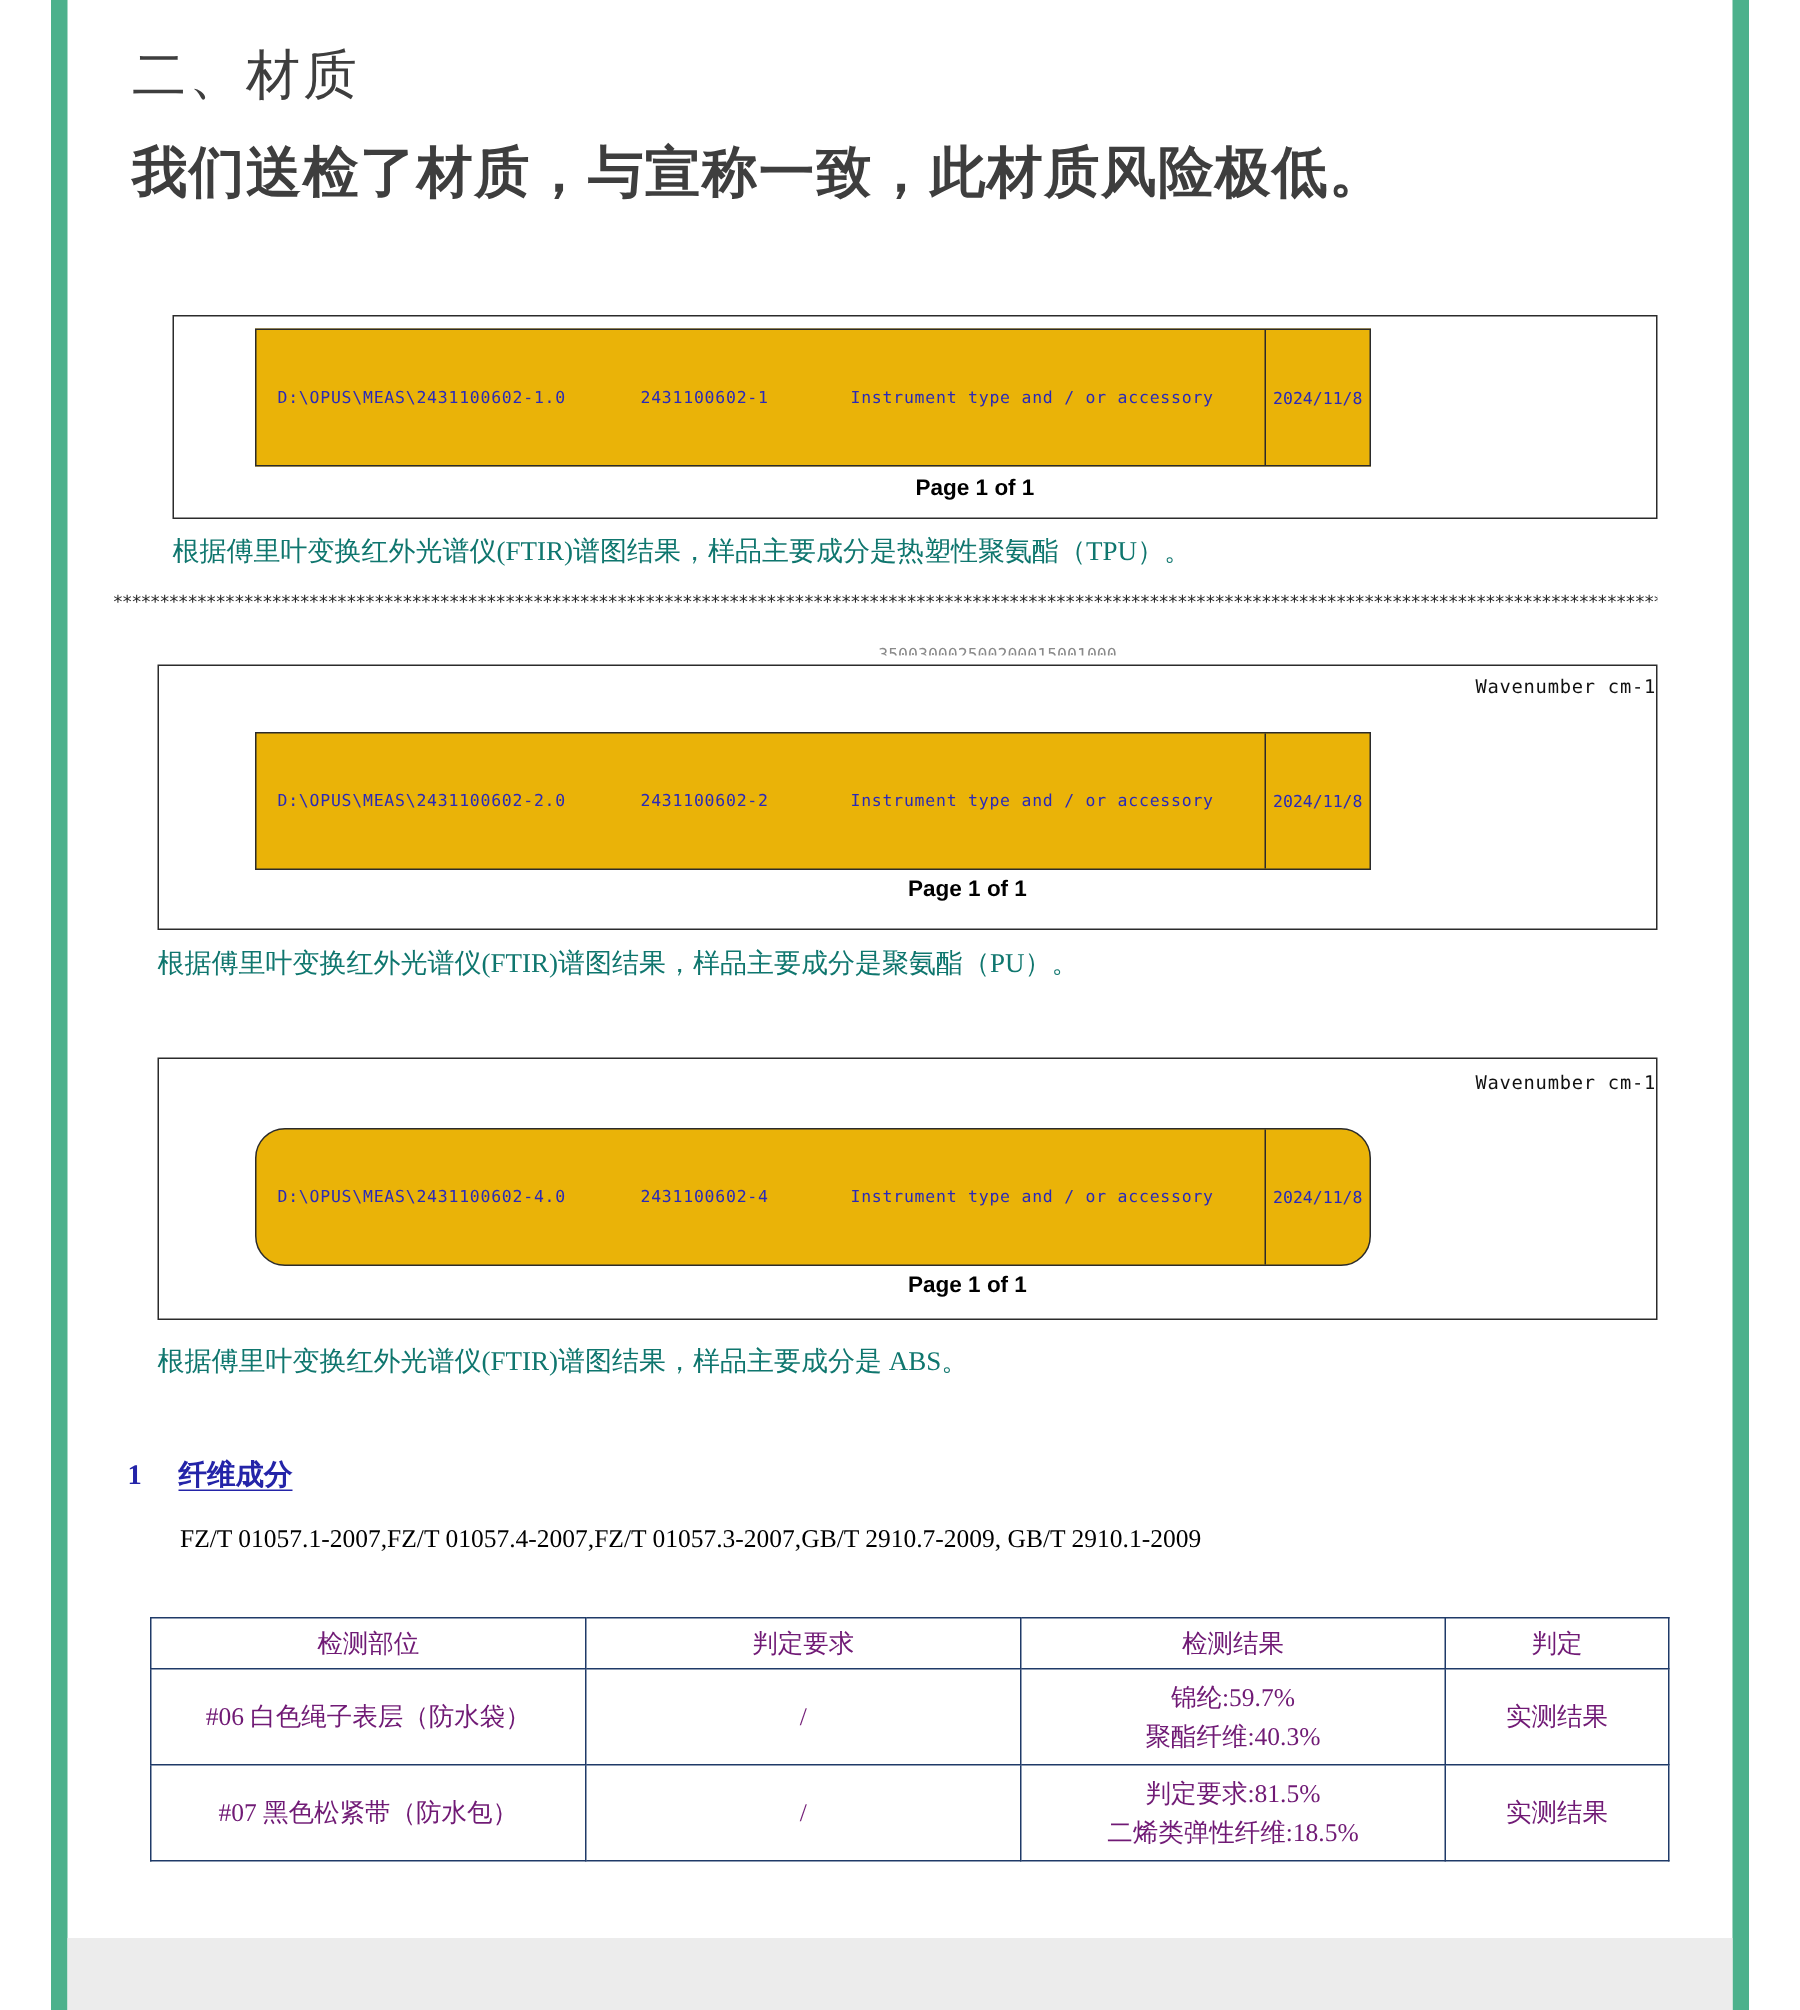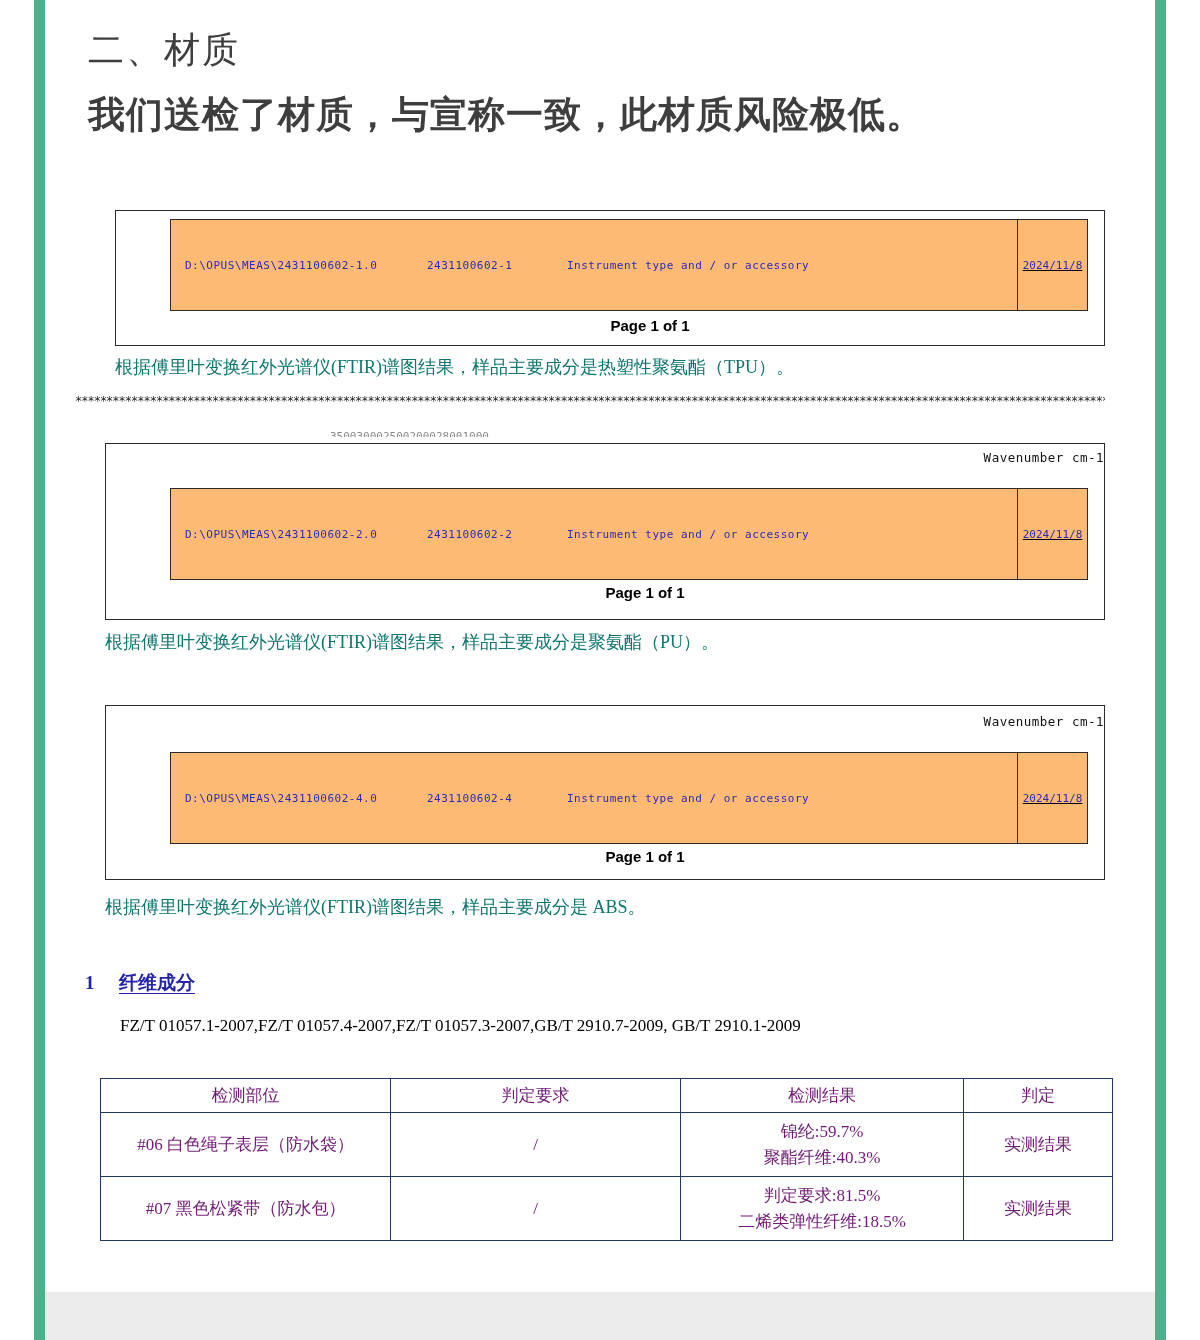--- a/index.html
+++ b/index.html
@@ -14,24 +14,24 @@
   .bottom-band { position:absolute; left:45px; top:1292px; width:1110px; height:48px; background:#ececec; }
 
   .page-title    { position:absolute; left:88px; top:26px;  font-size:36px; font-weight:400; color:#3e3e3e; letter-spacing:2px; }
   .page-subtitle { position:absolute; left:88px; top:90px;  font-size:37px; font-weight:700; color:#3e3e3e; letter-spacing:1px; }
 
   .report-box { position:absolute; border:1px solid #2b2b2b; background:#fff; }
   .rb1 { left:115px; top:210px; width:990px;  height:136px; }
   .rb2 { left:105px; top:443px; width:1000px; height:177px; }
   .rb3 { left:105px; top:705px; width:1000px; height:175px; }
 
-  .strip { position:absolute; border:1px solid #2b2b2b; height:92px; width:918px; display:flex; background:#fdba74;text-decoration:underline; }
+  .strip { position:absolute; border:1px solid #2b2b2b; height:92px; width:744px; display:flex; background:#eab308; }
   .rb1 .strip { left:54px; top:8px; }
   .rb2 .strip { left:64px; top:44px; }
-  .rb3 .strip { left:64px; top:46px; }
+  .rb3 .strip { left:64px; top:46px;border-radius:20px; }
   .strip-main { position:relative; flex:1; }
   .bluemono { font-family:"DejaVu Sans Mono", monospace; font-size:11px; color:#2a2ab8; letter-spacing:0.5px; white-space:nowrap; }
   .strip-main .bluemono { position:absolute; top:50%; transform:translateY(-50%); }
   .fp   { left:14px; }
   .sid  { left:256px; }
   .inst { left:396px; }
   .strip-date { width:70px; border-left:1px solid #2b2b2b; display:flex; align-items:center; justify-content:center; font-size:11px; letter-spacing:0; }
 
   .pagelabel { position:absolute; left:80px; right:0; text-align:center; font-size:15px; font-weight:bold; color:#000; }
   .rb1 .pagelabel { top:106px; }
@@ -44,21 +44,21 @@
 
   .caption { position:absolute; font-family:"Liberation Serif", serif; font-size:18px; color:#0f766e; white-space:nowrap; }
   .cap1 { left:115px; top:355px; }
   .cap2 { left:105px; top:630px; }
   .cap3 { left:105px; top:895px; }
 
   .stars { position:absolute; left:75px; top:394px; width:1030px; height:13px; overflow:hidden; white-space:nowrap;
            font-family:"DejaVu Sans Mono", monospace; font-size:12px; color:#222; letter-spacing:-1px; }
 
   .ticks { position:absolute; left:330px; top:430px; width:670px; height:7px; overflow:hidden; display:flex;
-           justify-content:flex-start; font-family:"DejaVu Sans Mono", monospace; font-size:11px; line-height:13px; color:#8a8a8a; }
+           justify-content:center; font-family:"DejaVu Sans Mono", monospace; font-size:11px; line-height:13px; color:#8a8a8a; }
 
   .section-head { position:absolute; left:85px; top:970px; color:#2424a8; font-family:"Liberation Serif", serif;
                   font-size:19px; font-weight:bold; }
   .section-num  { display:inline-block; width:34px; }
   .section-title { text-decoration:underline; text-underline-offset:4px; }
 
   .standards { position:absolute; left:120px; top:1016px; font-family:"Liberation Serif", serif; font-size:17px; color:#000; }
 
   .result-table { position:absolute; left:100px; top:1078px; border-collapse:collapse; table-layout:fixed; }
   .result-table th, .result-table td { border:1px solid #1f3a68; font-family:"Liberation Serif", serif; font-size:17px;
@@ -92,21 +92,21 @@
   </div>
   <div class="caption cap1">根据傅里叶变换红外光谱仪(FTIR)谱图结果，样品主要成分是热塑性聚氨酯（TPU）。</div>
 
   <div class="stars">**********************************************************************************************************************************************************************************************</div>
 
   <div class="ticks">
     <span>3500</span>
     <span>3000</span>
     <span>2500</span>
     <span>2000</span>
-    <span>2800</span>
+    <span>1500</span>
     <span>1000</span>
   </div>
 
   <div class="report-box rb2">
     <div class="wavenum">Wavenumber cm-1</div>
     <div class="strip">
       <div class="strip-main">
         <span class="bluemono fp">D:\OPUS\MEAS\2431100602-2.0</span>
         <span class="bluemono sid">2431100602-2</span>
         <span class="bluemono inst">Instrument type and / or accessory</span>

